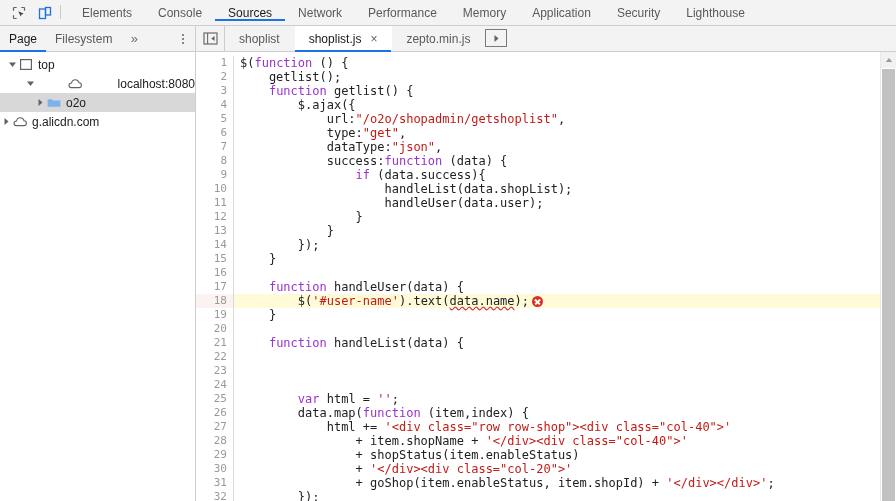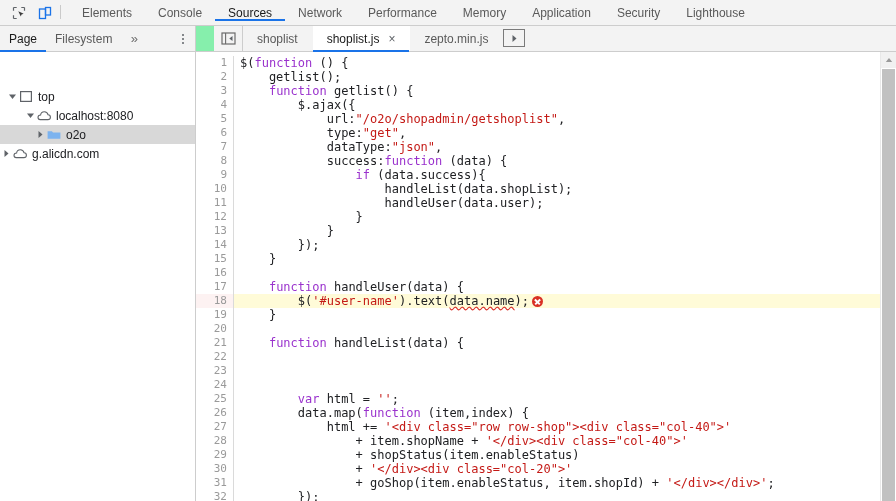--- a/index.html
+++ b/index.html
@@ -78,24 +78,23 @@
     left: 0; right: 0; bottom: -1px;
     height: 2px;
     background: #1a73e8;
   }
 
   
   .second-row {
     height: 25px;
     min-height: 25px;
     display: flex;
-    background: #86efac;
+    background: #c4b5fd;
     border-bottom: 1px solid #cdcdcd;
     position: relative;
-    gap: 18px;
   }
   .nav-toolbar {
     width: 196px;
     min-width: 196px;
     display: flex;
     align-items: stretch;
     border-right: 1px solid #cdcdcd;
     background: #f3f3f3;
     position: relative;
     box-sizing: border-box;
@@ -415,35 +414,35 @@
             <path d="M2.5 1l4 3.5-4 3.5z" fill="#5f6368"></path>
           </svg>
       </div>
     </div>
   </div>
 
   <div class="body-row">
 
     <div class="sidebar">
 
-      <div class="tree-row" style="padding-left:6px;margin-top:32px;">
+      <div class="tree-row" style="padding-left:6px;">
         <span class="tri">
           <svg width="9" height="9" viewBox="0 0 9 9">
               <path d="M1 2.5h7L4.5 7z" fill="#5f6368"></path>
             </svg>
         </span>
         <span class="tree-icon">
           <svg width="12" height="11" viewBox="0 0 12 11">
               <rect x="0.6" y="0.6" width="10.8" height="9.8" stroke="#5f6368" stroke-width="1.2" fill="none"></rect>
             </svg>
         </span>
         <span class="tree-label">top</span>
       </div>
 
-      <div class="tree-row" style="padding-left:24px;">
+      <div class="tree-row" style="padding-left:24px;justify-content:space-between;">
         <span class="tri">
           <svg width="9" height="9" viewBox="0 0 9 9">
               <path d="M1 2.5h7L4.5 7z" fill="#5f6368"></path>
             </svg>
         </span>
         <span class="tree-icon">
           <svg width="14" height="11" viewBox="0 0 14 11">
             <path d="M3.2 9.6h7.6c1.6 0 2.6-1.1 2.6-2.4 0-1.3-1-2.3-2.3-2.4C10.7 3 9.2 1.7 7.3 1.7 5.3 1.7 3.8 3.1 3.6 5 2.2 5.1 1 6 1 7.3c0 1.3 1 2.3 2.2 2.3z" stroke="#5f6368" stroke-width="1.1" fill="none"></path>
           </svg>
         </span>

